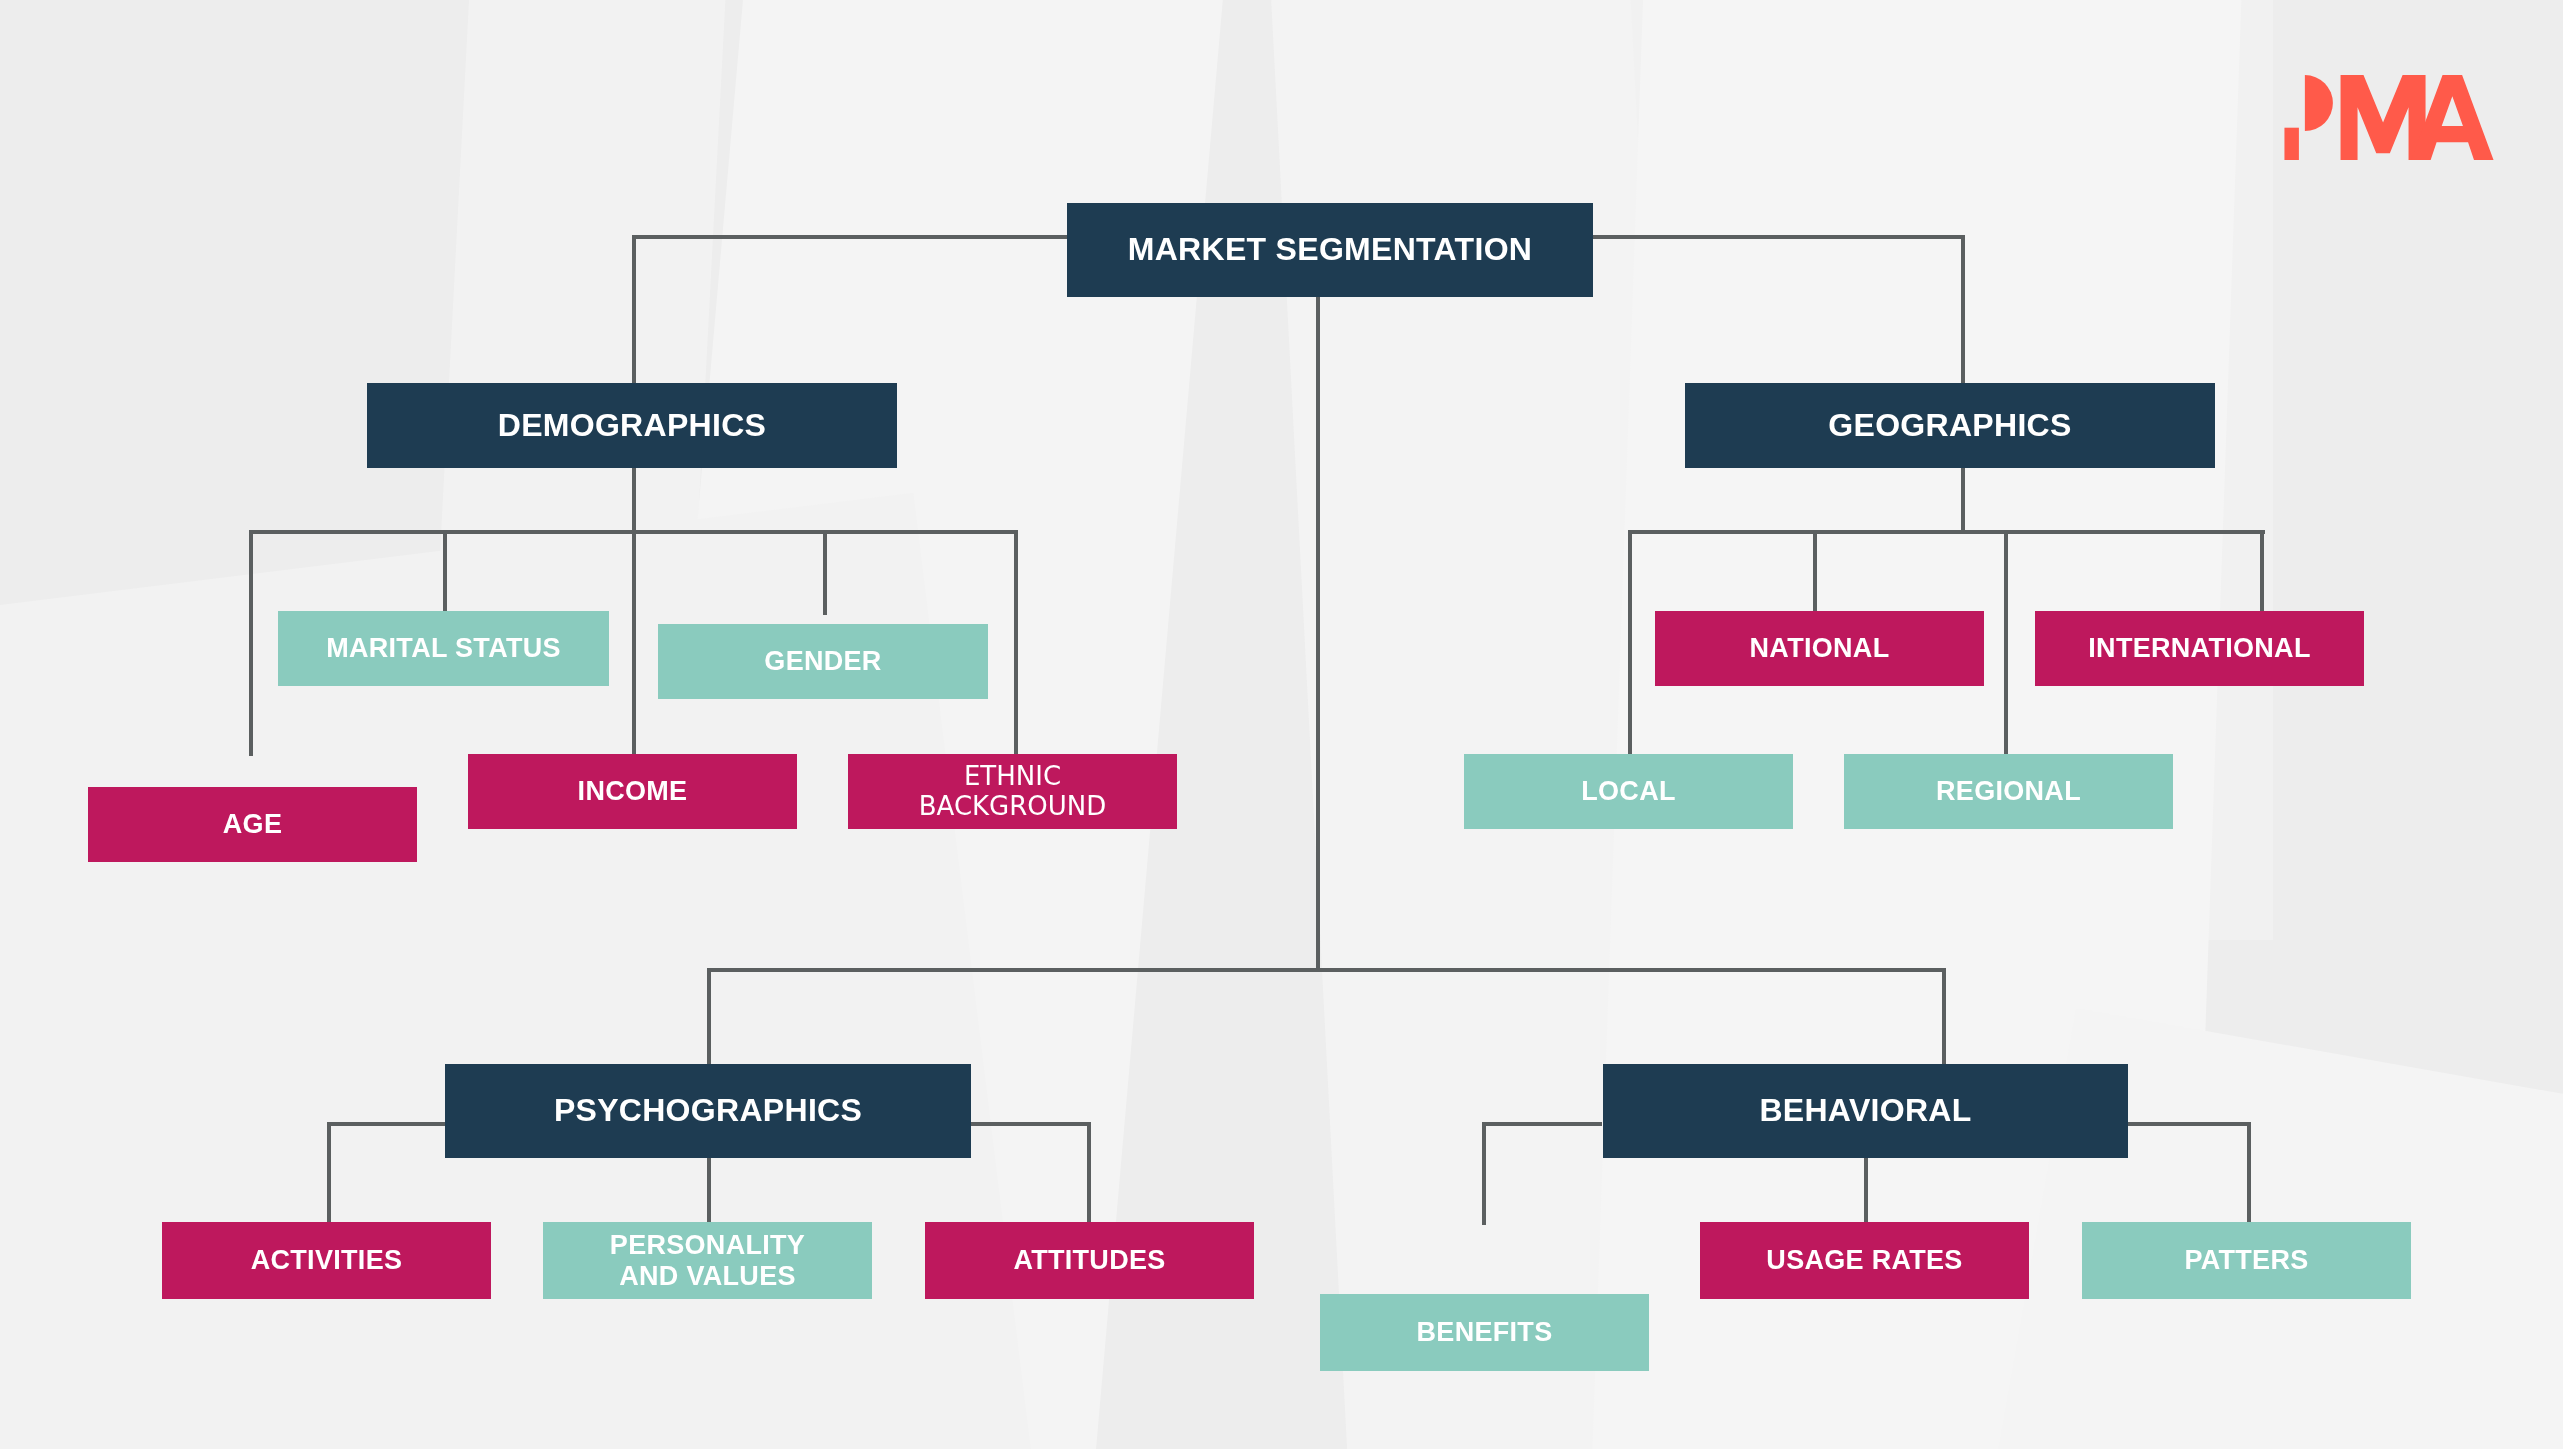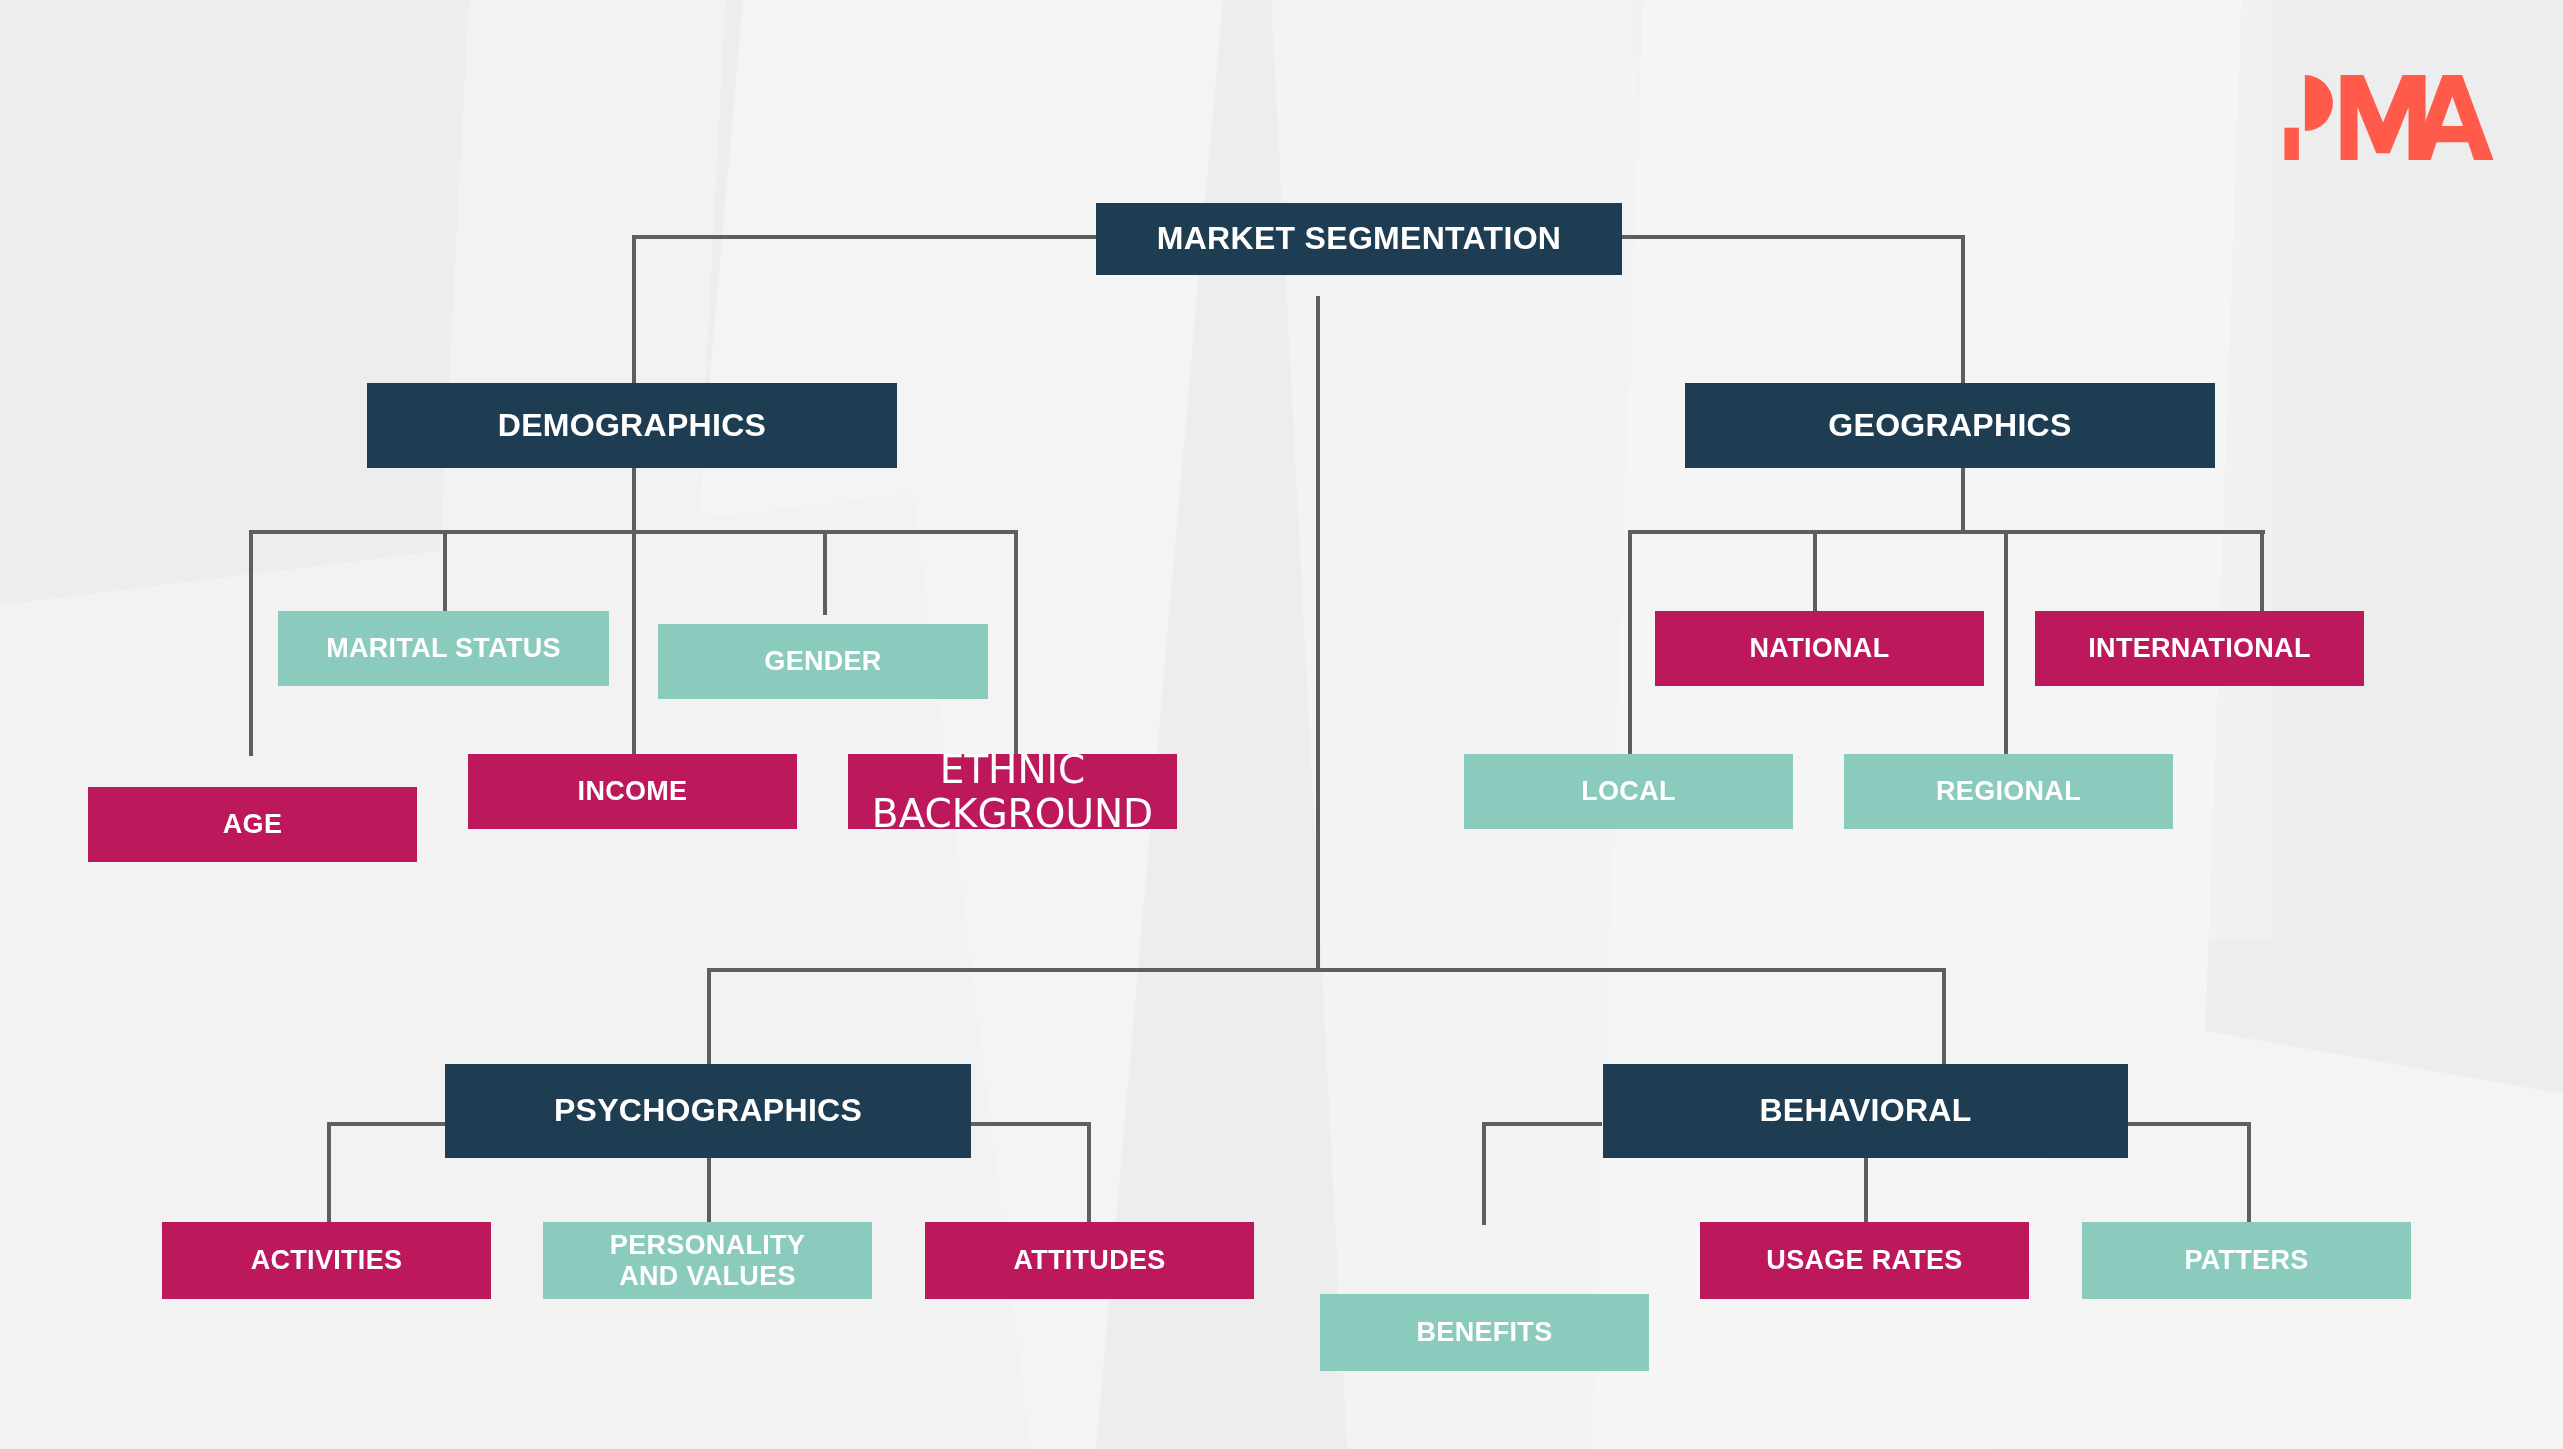--- a/index.html
+++ b/index.html
@@ -39,21 +39,21 @@
   }
   .node .lbl{display:block;width:100%;padding:0 6.8px;}
   .navy{background:#1e3c52;}
   .coral{background:#be185d;}
   .teal{background:#8acbbe;}
 
   .lvl1{font-size:32px;font-weight:bold;}
   .lvl2{font-size:32px;font-weight:bold;}
   .lvl3{font-size:27px;font-weight:bold;}
 
-  .wide{font-family:"DejaVu Sans", sans-serif;font-size:39px;letter-spacing:0px;}
+  .wide{font-family:"DejaVu Sans", sans-serif;font-size:26px;letter-spacing:0px;}
 
   
   #logo{position:absolute;right:67px;top:75px;width:214px;height:85px;z-index:9;}
 </style>
 </head>
 <body>
 
 <div id="stage">
 
   <div class="bgshape bg5"></div>
@@ -96,21 +96,21 @@
   <div class="line v" style="left:707px;top:1158px;height:67px;"></div>
   <div class="line h" style="left:968px;top:1122px;width:122px;"></div>
   <div class="line v" style="left:1087px;top:1122px;height:103px;"></div>
 
   <div class="line h" style="left:1482px;top:1122px;width:120px;"></div>
   <div class="line v" style="left:1482px;top:1122px;height:103px;"></div>
   <div class="line v" style="left:1864px;top:1158px;height:67px;"></div>
   <div class="line h" style="left:2127px;top:1122px;width:124px;"></div>
   <div class="line v" style="left:2247px;top:1122px;height:103px;"></div>
 
-  <div class="node navy lvl1" style="left:1096px;top:203px;width:526px;height:72px;">
+  <div class="node navy lvl1" style="left:1067px;top:203px;width:526px;height:94px;">
     <span class="lbl">MARKET SEGMENTATION</span>
   </div>
 
   <div class="node navy lvl2" style="left:367px;top:383px;width:530px;height:85px;">
     <span class="lbl">DEMOGRAPHICS</span>
   </div>
 
   <div class="node navy lvl2" style="left:1685px;top:383px;width:530px;height:85px;">
     <span class="lbl">GEOGRAPHICS</span>
   </div>

